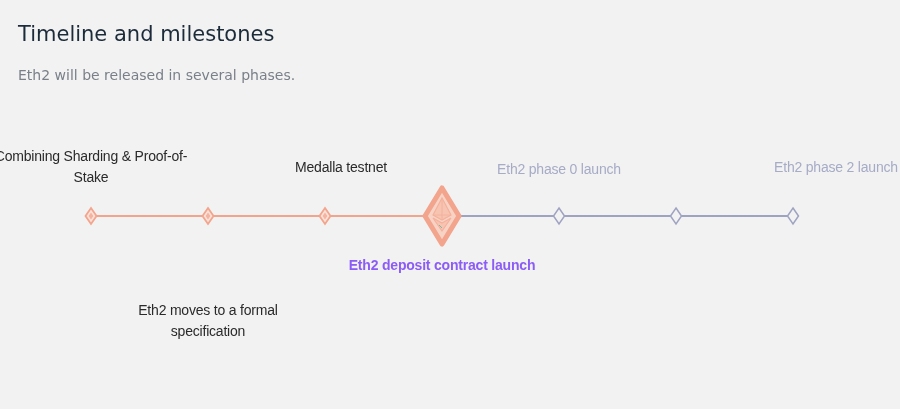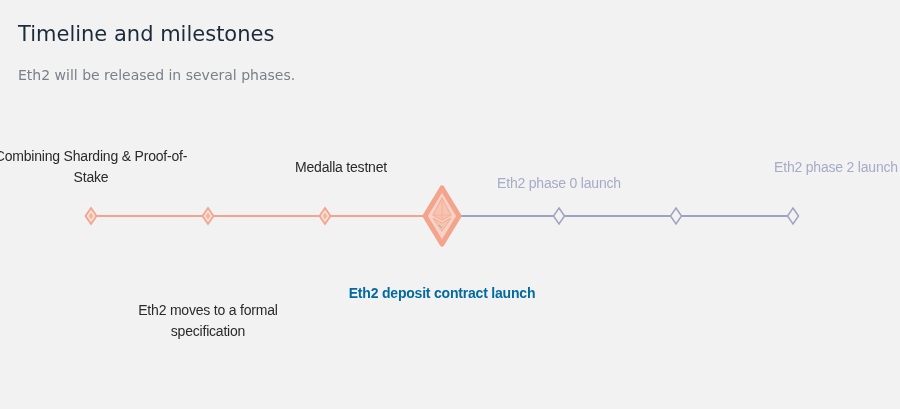--- a/index.html
+++ b/index.html
@@ -72,21 +72,21 @@
     .label {
       position: absolute;
       width: 200px;
       margin-left: -100px;
       text-align: center;
       font-size: 14px;
       line-height: 21px;
       letter-spacing: -0.2px;
     }
     .label.done { color: #2a2a2a; }
-    .label.current { color: #0369a1; font-weight: bold; margin-top: 28px; }
+    .label.current { color: #8b5cf6; font-weight: bold; }
     .label.todo { color: #a6abc6; }
   </style>
 </head>
 <body>
 
 <h1 class="page-title">Timeline and milestones</h1>
 <p class="page-subtitle">Eth2 will be released in several phases.</p>
 
 <div class="timeline">
 
@@ -127,21 +127,21 @@
       <line x1="-3" y1="9" x2="0" y2="12" stroke="#7fb8a2" stroke-width="1"></line>
     </svg>
   </div>
   <div class="label current" style="left:442px; top:255px;">Eth2 deposit contract launch</div>
 
   <div class="node" style="left:559px;">
     <svg viewBox="-10 -10 20 20">
       <polygon points="0,-8 5.5,0 0,8 -5.5,0" fill="#f2f2f2" stroke="#9ea3c2" stroke-width="1.5"></polygon>
     </svg>
   </div>
-  <div class="label todo" style="left:559px; top:173px;">Eth2 phase 0 launch</div>
+  <div class="label todo" style="left:559px; top:159px;">Eth2 phase 0 launch</div>
 
   <div class="node" style="left:676px;">
     <svg viewBox="-10 -10 20 20">
       <polygon points="0,-8 5.5,0 0,8 -5.5,0" fill="#f2f2f2" stroke="#9ea3c2" stroke-width="1.5"></polygon>
     </svg>
   </div>
 
   <div class="node" style="left:793px;">
     <svg viewBox="-10 -10 20 20">
       <polygon points="0,-8 5.5,0 0,8 -5.5,0" fill="#f2f2f2" stroke="#9ea3c2" stroke-width="1.5"></polygon>

